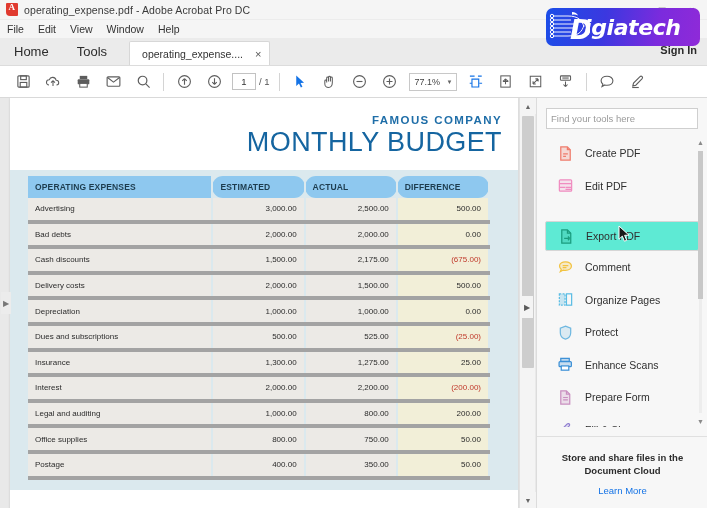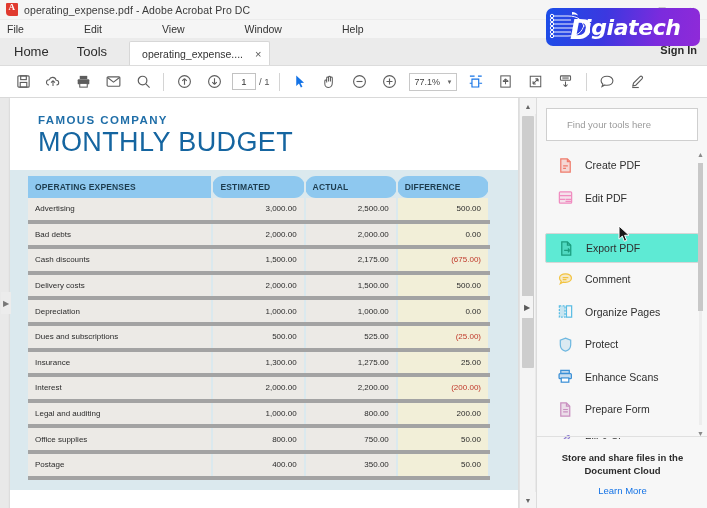--- a/index.html
+++ b/index.html
@@ -34,21 +34,21 @@
     position: absolute; right: 0; top: 0; height: 20px; display: flex;
   }
   .win-btn {
     width: 30px; height: 20px; display: flex; align-items: center; justify-content: center;
     font-size: 11px; color: #5a5a5a; font-family: "Liberation Sans", sans-serif;
   }
 
   
   .menubar {
     position: absolute; top: 20px; left: 0; width: 707px; height: 18px;
-    background: #f5f5f5; display: flex; align-items: center; padding-left: 7px; gap: 46px;
+    background: #f5f5f5; display: flex; align-items: center; padding-left: 7px;
   }
   .menu-item { font-size: 10.5px; color: #333; margin-right: 14px; }
 
   
   .tabstrip {
     position: absolute; top: 38px; left: 0; width: 707px; height: 28px;
     background: #ebebeb; display: flex; align-items: flex-end;
     border-bottom: 1px solid #dcdcdc;
   }
   .nav-btn {
@@ -96,21 +96,21 @@
 
   
   .docarea {
     position: absolute; top: 98px; left: 0; width: 540px; height: 410px;
     background: #e9e9e9; overflow: hidden;
   }
   .page {
     position: absolute; left: 10px; top: 0px; width: 508px; height: 420px;
     background: #ffffff; box-shadow: 0 0 2px rgba(0,0,0,.16);
   }
-  .doc-head { padding: 16px 16px 0 28px; }
+  .doc-head { padding: 16px 16px 0 28px; text-align: right; }
   .co-name {
     font-size: 11.5px; letter-spacing: 1.4px; color: #1f6ea8; font-weight: 600;
   }
   .doc-title {
     font-size: 27px; color: #1565a0; letter-spacing: .4px; margin-top: 1px;
     font-weight: 400; font-family: "Liberation Sans", sans-serif;
   }
   .table-wrap {
     margin: 12px 0 0 0; padding: 6px 28px 10px 18px; background: #dbe9ee;
   }
@@ -155,22 +155,22 @@
     display: flex; align-items: center; justify-content: center;
     font-size: 8px; color: #777; background: #ececec;
   }
 
   
   .toolspanel {
     position: absolute; top: 98px; left: 536px; width: 171px; height: 410px;
     background: #f7f7f7; border-left: 1px solid #dcdcdc;
   }
   .tool-search {
-    margin: 10px 9px 8px 9px; height: 33px; background: #fff;
-    border: 1px solid #cfcfcf; display: flex; align-items: center; padding: 0 20px;
+    margin: 10px 9px 8px 9px; height: 21px; background: #fff;
+    border: 1px solid #cfcfcf; display: flex; align-items: center; padding: 0 4px;
   }
   .tool-search span { font-size: 9.5px; color: #9a9a9a; }
   .tool-list { position: relative; height: 290px; overflow: hidden; }
   .tool-row {
     display: flex; align-items: center; height: 32.5px; padding-left: 12px;
     margin: 0 8px 0 8px;
   }
   .tool-row.hovered {
     background: #5eead4; border: 1px solid #d6d6d6; border-radius: 2px;
     height: 30px; margin-top: 19px;

